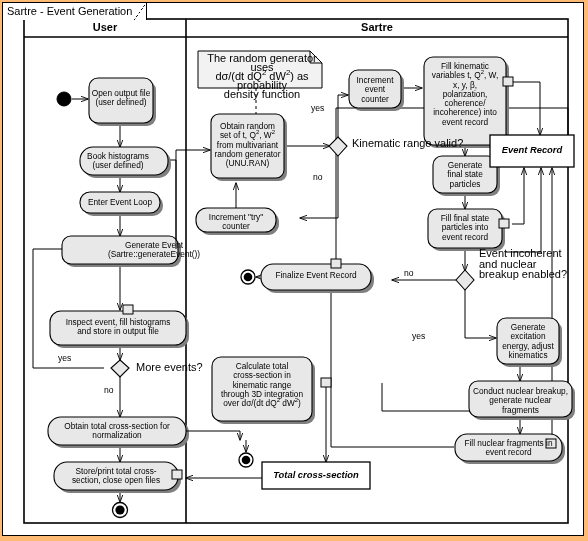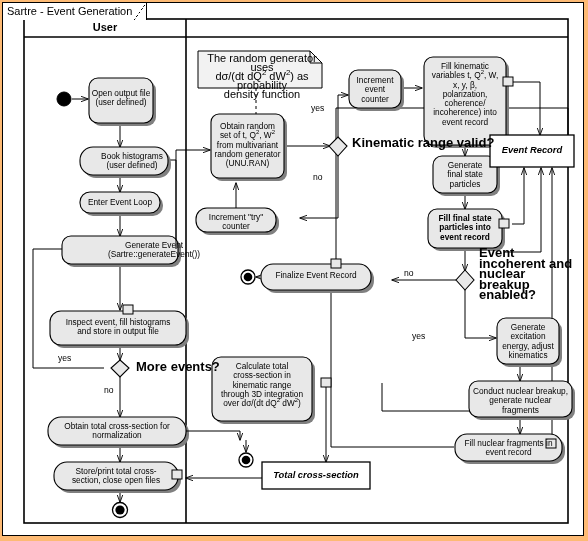--- a/index.html
+++ b/index.html
@@ -12,21 +12,21 @@
   #tabtitle::after{content:"";position:absolute;right:0px;top:0px;width:12px;height:17px;
      background:linear-gradient(to bottom right,#fff 49.5%,#000 50%,#000 51.5%,#fff 52%);}
   svg{position:absolute;left:0;top:0;}
   .lbl{position:absolute;font-size:8.3px;color:#000;text-align:center;line-height:9.3px;
        white-space:pre-line;pointer-events:none;}
   .lane-hd{position:absolute;font-size:11px;font-weight:bold;text-align:center;color:#000;}
   .note-txt{position:absolute;font-size:11px;line-height:9px;color:#000;text-align:center;}
   .obj-txt{position:absolute;font-size:9.4px;font-weight:bold;font-style:italic;color:#000;
       text-align:center;line-height:11px;}
   .guard{position:absolute;font-size:8.6px;color:#000;}
-  .cond{position:absolute;font-size:13px;color:#000;line-height:10.5px;text-align:left;font-weight:bold;}
+  .cond{position:absolute;font-size:11px;color:#000;line-height:10.5px;text-align:left;}
   sup{font-size:0.72em;vertical-align:super;line-height:0;}
 </style>
 </head>
 <body>
 
 <div id="stage">
 
   <div id="frame"></div>
   <div id="tabtitle">Sartre - Event Generation</div>
 
@@ -214,30 +214,31 @@
       <rect x="321" y="378" width="10" height="9" fill="#e8e8e8" stroke="#000" stroke-width="1"></rect>
 
       <circle cx="246" cy="460" r="7" fill="none" stroke="#000" stroke-width="1.3"></circle>
       <circle cx="246" cy="460" r="4.3" fill="#000"></circle>
 
       <rect x="262" y="462" width="108" height="27" fill="#fff" stroke="#000" stroke-width="1.3"></rect>
     </g>
   </svg>
 
   <div class="lane-hd" style="left:24px;top:21px;width:162px;">User</div>
+  <div class="lane-hd" style="left:186px;top:21px;width:382px;">Sartre</div>
 
   <div class="note-txt" style="left:201px;top:54px;width:122px;">
     <div>The random generator uses</div>
     <div>dσ/(dt dQ<sup>2</sup> dW<sup>2</sup>) as probability</div>
     <div>density function</div>
   </div>
 
   <div class="lbl" style="left:89px;top:89px;width:64px;">Open output file
 (user defined)</div>
-  <div class="lbl" style="left:80px;top:152px;width:104px;">Book histograms
+  <div class="lbl" style="left:66px;top:152px;width:104px;">Book histograms
 (user defined)</div>
   <div class="lbl" style="left:80px;top:198px;width:80px;">Enter Event Loop</div>
   <div class="lbl" style="left:62px;top:241px;width:116px;padding-left:34px;">Generate Event
 (Sartre::generateEvent())</div>
   <div class="lbl" style="left:50px;top:318px;width:136px;">Inspect event, fill histograms
 and store in output file</div>
   <div class="lbl" style="left:54px;top:467px;width:124px;">Store/print total cross-
 section, close open files</div>
   <div class="lbl" style="left:48px;top:422px;width:138px;">Obtain total cross-section for
 normalization</div>
@@ -262,21 +263,21 @@
 variables t, Q<sup>2</sup>, W,
 x, y, β,
 polarization,
 coherence/
 incoherence) into
 event record</div>
 
   <div class="lbl" style="left:433px;top:161px;width:64px;">Generate
 final state
 particles</div>
-  <div class="lbl" style="left:428px;top:214px;width:74px;font-weight:bold;">Fill final state
+  <div class="lbl" style="left:428px;top:214px;width:74px;">Fill final state
 particles into
 event record</div>
   <div class="lbl" style="left:261px;top:271px;width:110px;">Finalize Event Record</div>
   <div class="lbl" style="left:497px;top:323px;width:62px;">Generate
 excitation
 energy, adjust
 kinematics</div>
   <div class="lbl" style="left:469px;top:387px;width:103px;">Conduct nuclear breakup,
 generate nuclear
 fragments</div>

